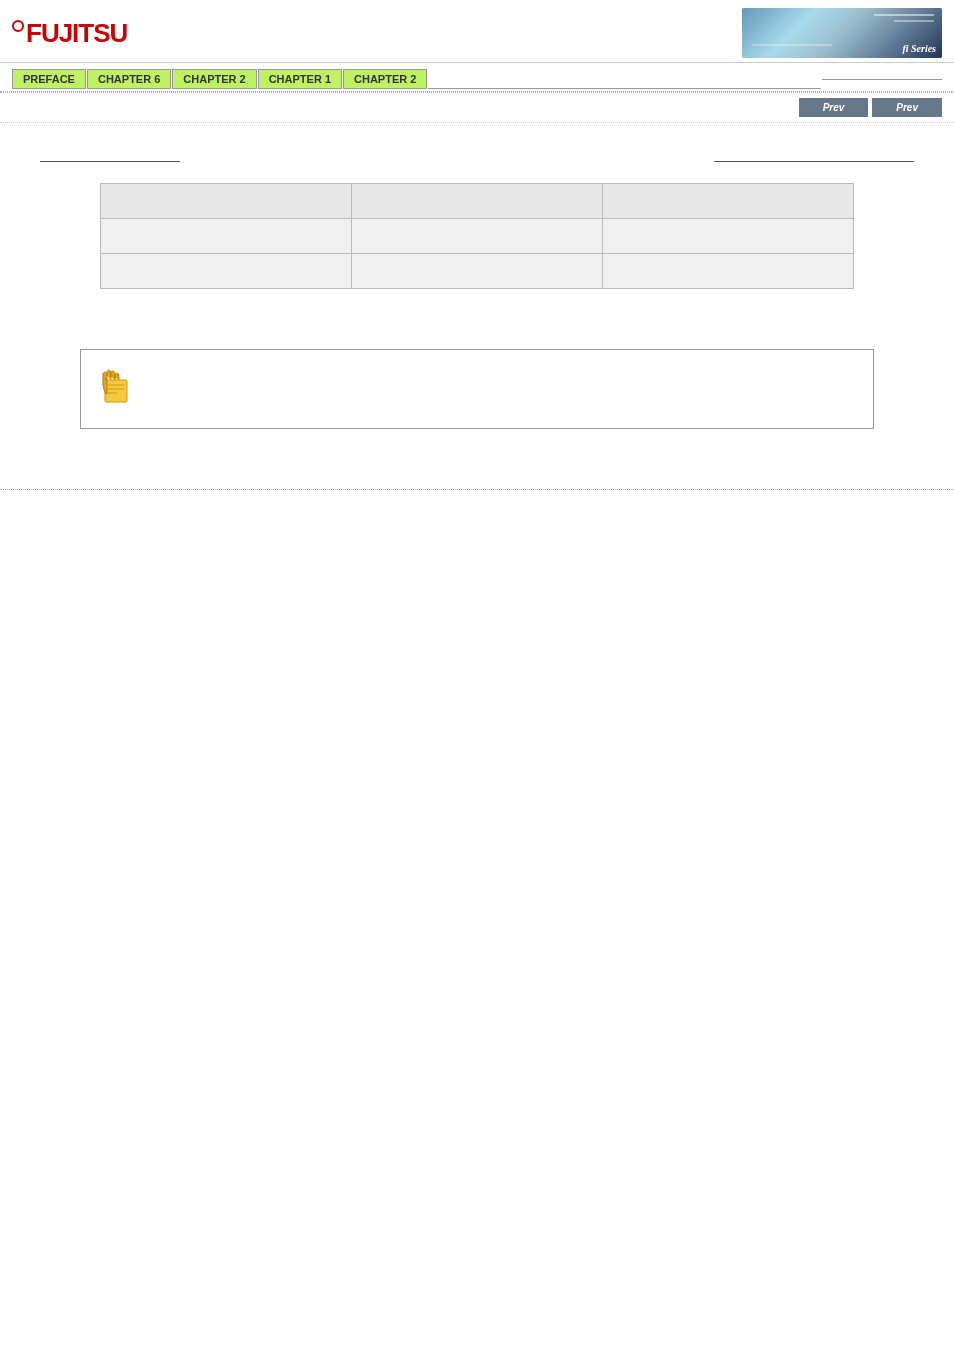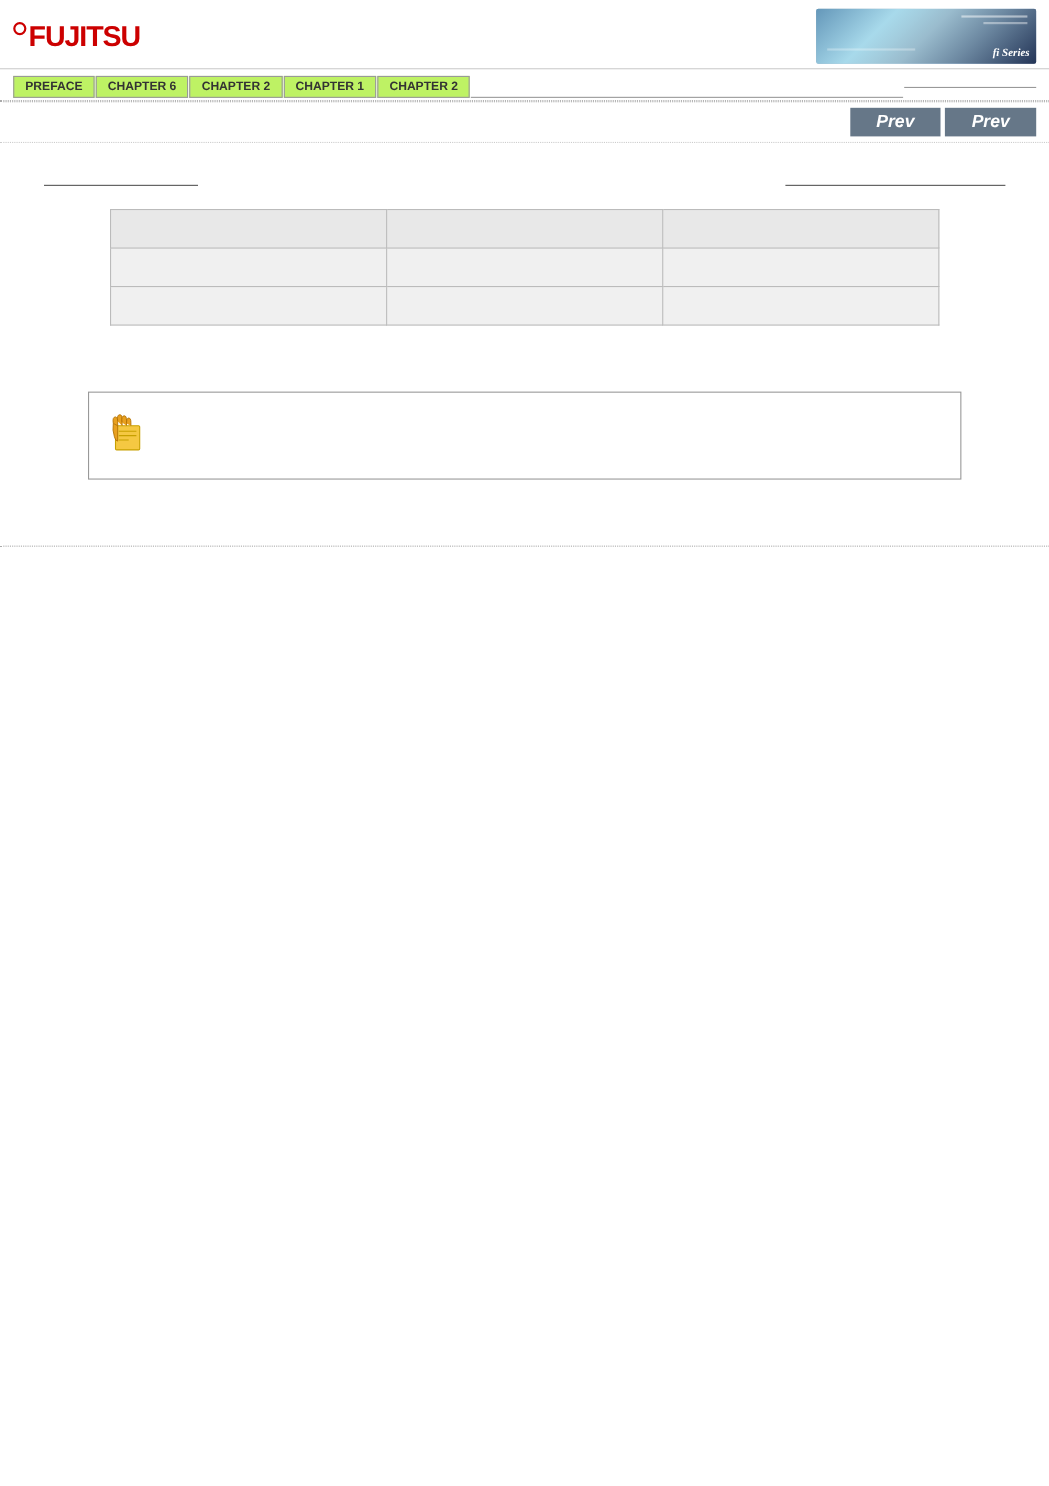--- a/index.html
+++ b/index.html
@@ -77,21 +77,21 @@
       padding: 5px 12px;
       gap: 4px;
       border-bottom: 1px dotted #ccc;
     }
     .prevnext-btn {
       background: #667788;
       color: #fff;
       padding: 4px 24px;
       font-style: italic;
       font-weight: bold;
-      font-size: 16px;
+      font-size: 10px;
       cursor: pointer;
       border: none;
     }
 
     
     .main-content {
       padding: 20px 40px;
       position: relative;
     }
 

